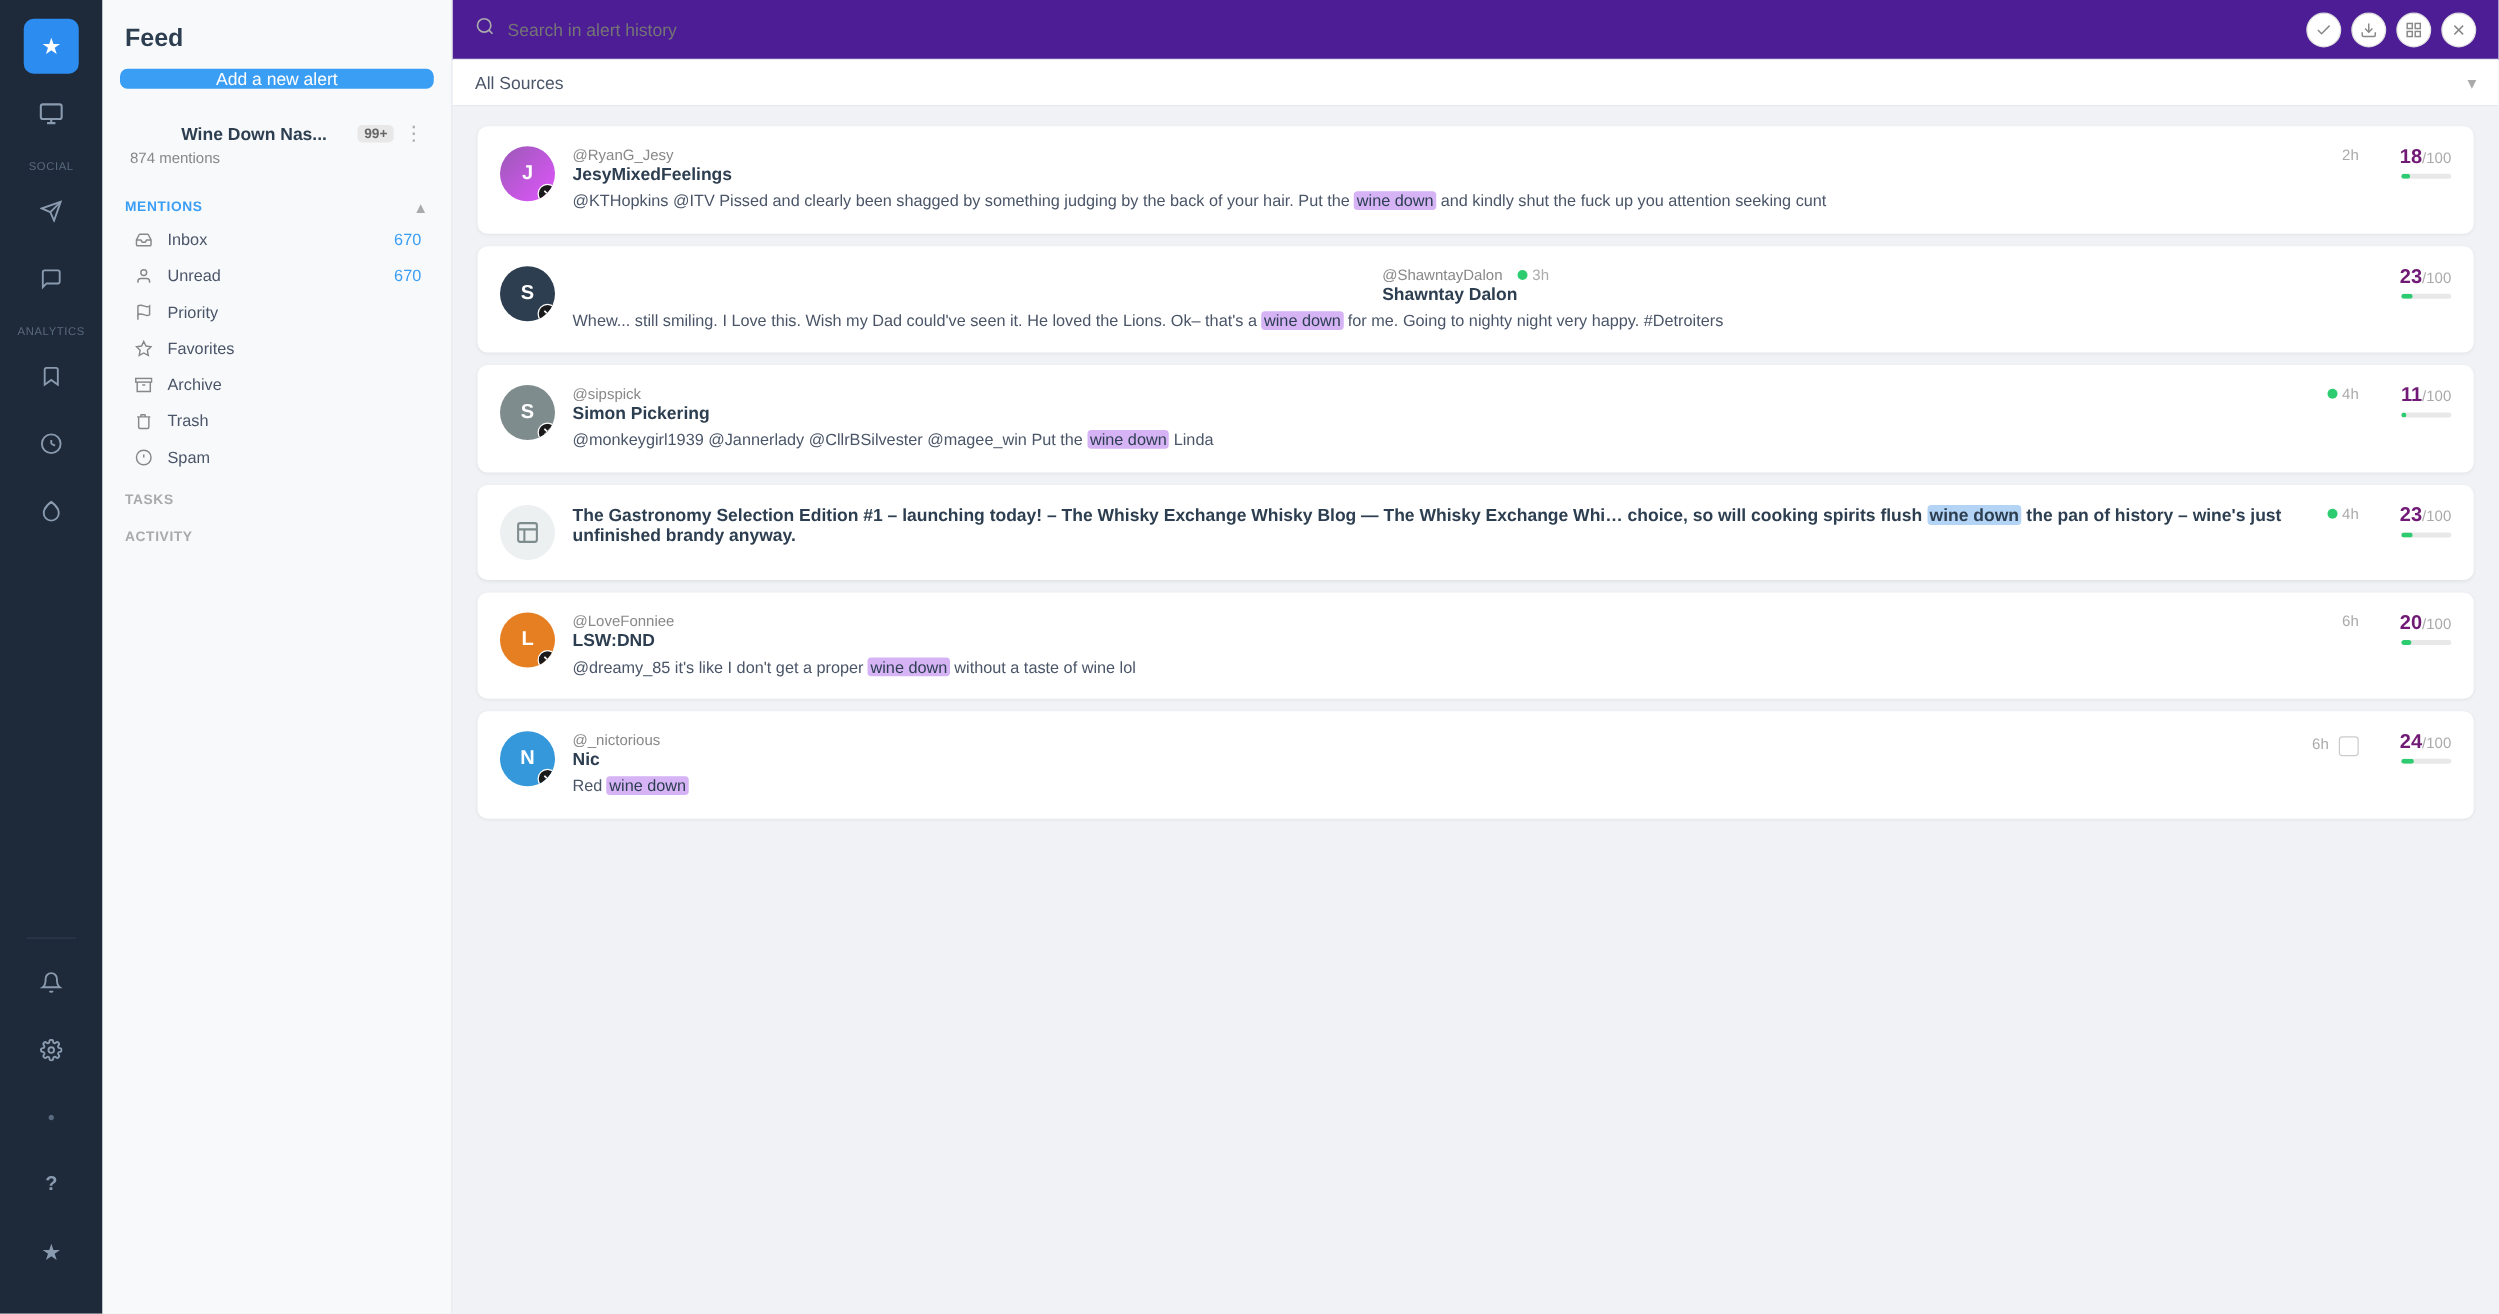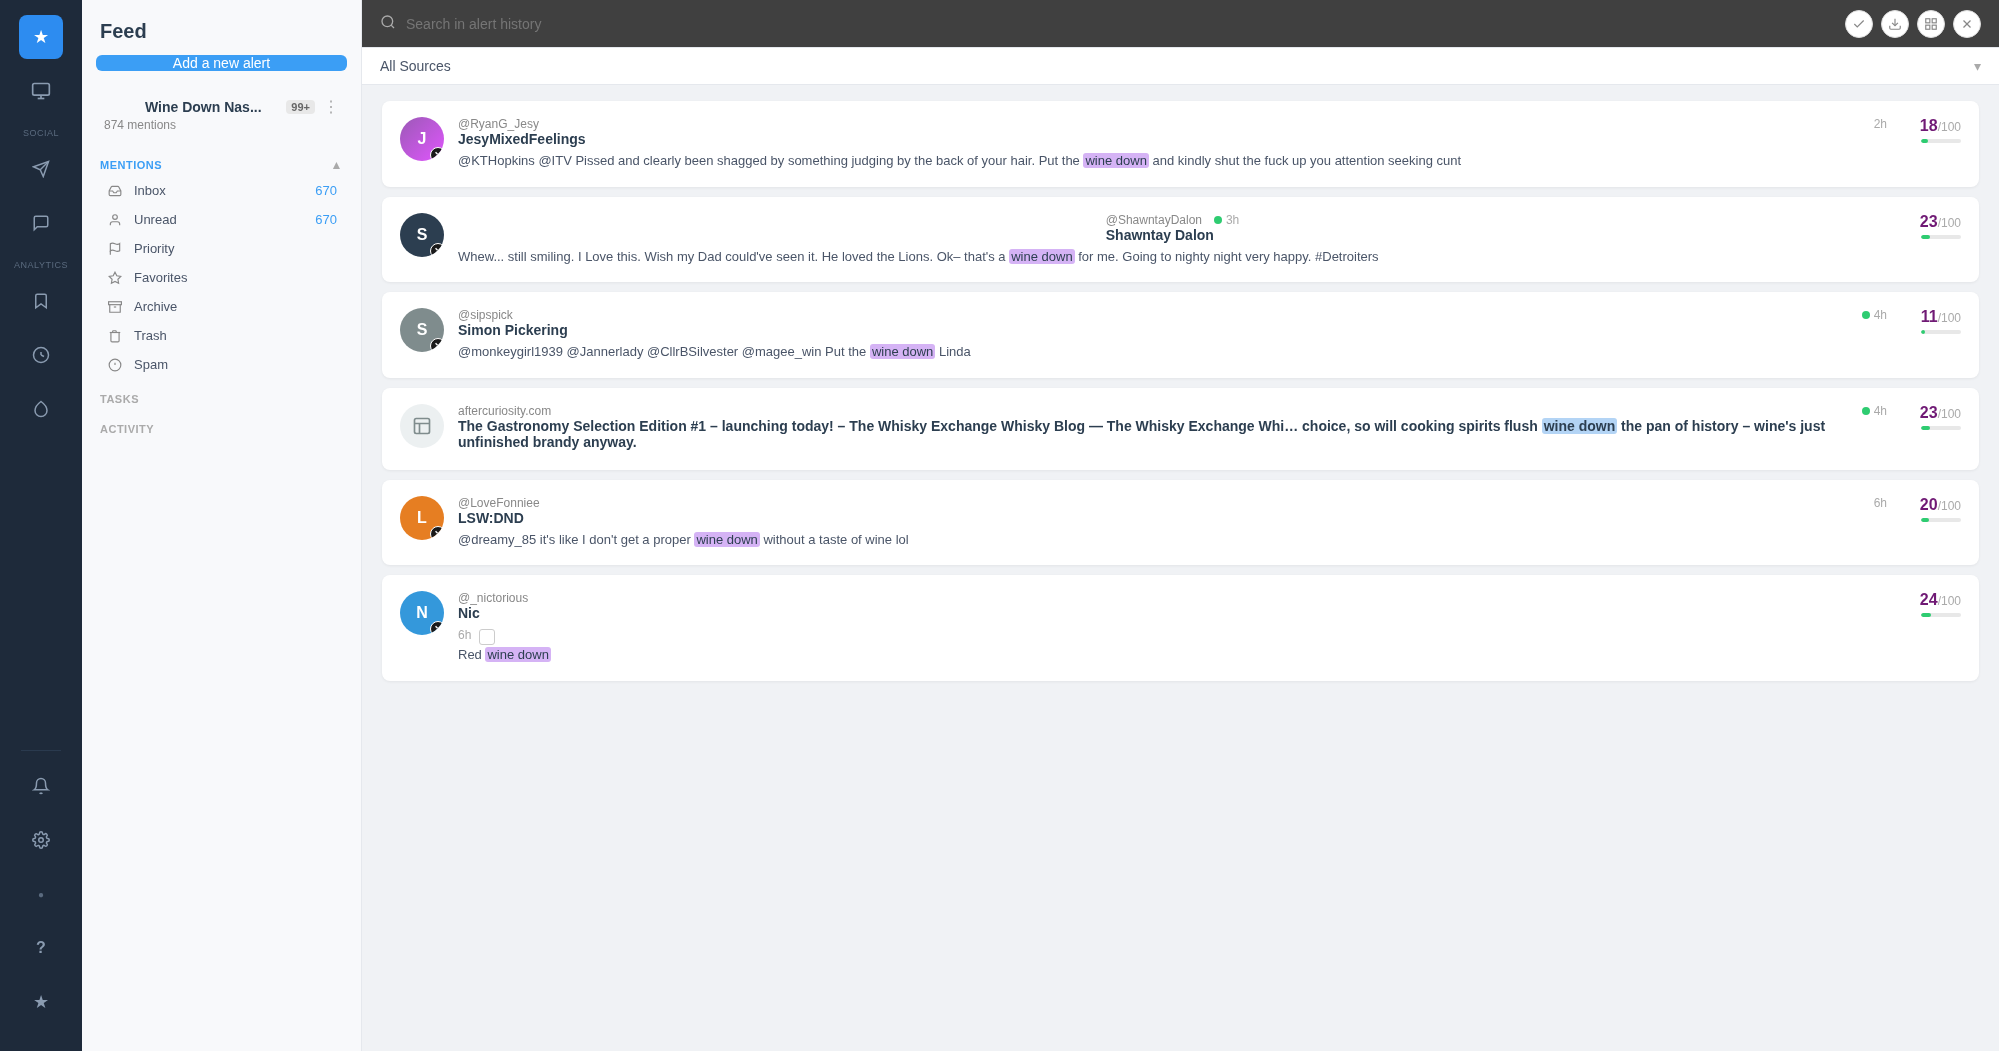--- a/index.html
+++ b/index.html
@@ -115,21 +115,21 @@
     }
 
     
     .main {
       flex: 1;
       display: flex;
       flex-direction: column;
       overflow: hidden;
     }
     .search-bar {
-      background: #404040;
+      background: #4c1d95;
       padding: 10px 18px;
       display: flex;
       align-items: center;
       border-bottom: 1px solid #e5e8ed;
       gap: 10px;
       height: 48px;
       flex-shrink: 0;
     }
     .search-input {
       flex: 1;
@@ -520,21 +520,20 @@
       <div class="avatar" style="background:#ecf0f1;color:#7f8c8d;font-size:14px;">
         <svg width="20" height="20" viewBox="0 0 24 24" fill="none" stroke="currentColor" stroke-width="2">
             <rect x="3" y="3" width="18" height="18" rx="2"></rect>
             <line x1="3" y1="9" x2="21" y2="9"></line>
             <line x1="9" y1="21" x2="9" y2="9"></line>
           </svg>
       </div>
       <div class="card-body">
         <div style="display:flex;justify-content:space-between;align-items:flex-start;">
           <div>
-            <div class="card-username">aftercuriosity.com</div>
             <div class="card-name">The Gastronomy Selection Edition #1 – launching today! – The Whisky Exchange Whisky Blog — The Whisky Exchange Whi… choice, so will cooking spirits flush <span class="highlight-blue">wine down</span> the pan of history – wine's just unfinished brandy anyway.</div>
           </div>
           <div class="card-time"><span class="online-dot"></span> 4h</div>
         </div>
       </div>
       <div class="score-area">
         <div class="score"><span class="score-num">23</span><span class="score-denom">/100</span></div>
         <div class="score-bar">
             <div class="score-fill" style="width:23%"></div>
           </div>
@@ -565,21 +564,21 @@
           </div>
       </div>
     </div>
 
     <div class="feed-card">
       <div class="avatar av-blue">
         N
         <div class="avatar-x">✕</div>
       </div>
       <div class="card-body">
-        <div style="display:flex;justify-content:space-between;align-items:flex-start;flex-direction:column;">
+        <div style="display:flex;justify-content:space-between;align-items:flex-start;">
           <div>
             <div class="card-username">@_nictorious</div>
             <div class="card-name">Nic</div>
           </div>
           <div style="display:flex;align-items:center;gap:8px;">
             <div class="card-time">6h</div>
             <div class="checkbox-placeholder"></div>
           </div>
         </div>
         <div class="card-text">

